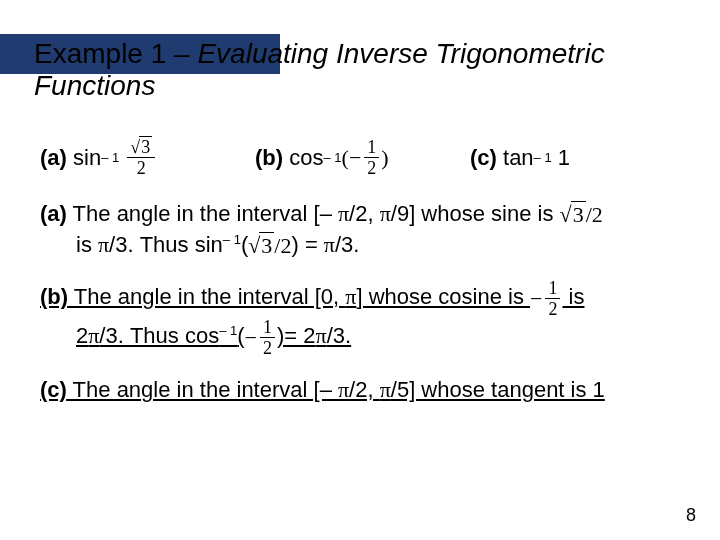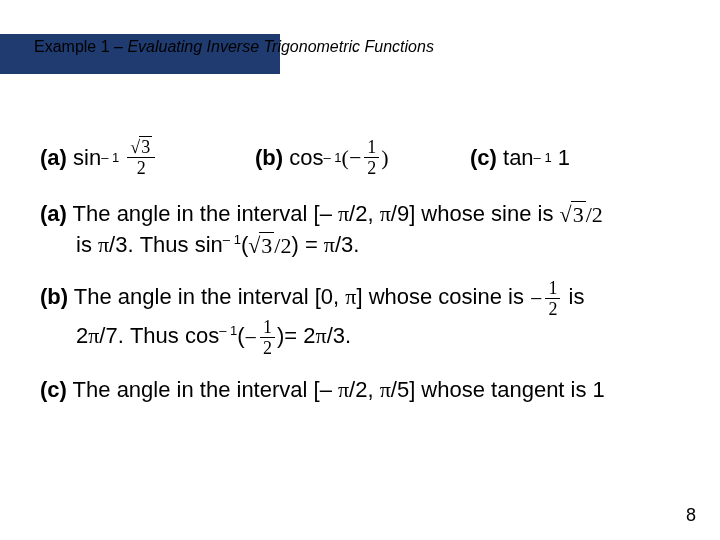--- a/index.html
+++ b/index.html
@@ -23,21 +23,21 @@
     top: 34px;
     left: 0;
     width: 280px;
     height: 40px;
     background: #1f3b70;
   }
   .title-text {
     position: absolute;
     top: 38px;
     left: 34px;
-    font-size: 16px;
+    font-size: 28px;
     letter-spacing: 0px;
   }
   .title-text .ex {
     font-weight: 400;
   }
   .title-text .sub {
     font-style: italic;
     font-weight: 400;
   }
   .body {
@@ -84,21 +84,21 @@
     font-family: 'Times New Roman', serif;
   }
   .sqrt .rad {
     border-top: 1px solid #000;
     padding: 0 2px;
     margin-left: -1px;
   }
   .serif { font-family: 'Times New Roman', serif; }
   .solution-block { margin-top: 22px; }
   .indent { margin-left: 36px; }
-  .para { margin-top: 18px; }
+  .para { margin-top: 18px; text-decoration: underline; }
   .pi { font-family: 'Symbol','Times New Roman',serif; }
   .pagenum {
     position: absolute;
     bottom: 14px;
     right: 24px;
     font-size: 18px;
   }
   .inline-img {
     display:inline-flex;
     align-items:center;
@@ -160,21 +160,21 @@
 
       <div class="para">
         <span class="bold">(b)</span><span> The angle in the interval [0, </span><span class="pi">π</span><span>] whose cosine is </span><span class="inline-img">
             <span class="serif neg">−</span>
             <span class="frac">
               <span class="num">1</span>
               <span class="den">2</span>
             </span>
           </span><span> is</span>
         <div class="indent">
-          <span>2</span><span class="pi">π</span><span>/7. Thus cos</span><sup>– 1</sup><span>(</span><span class="inline-img">
+          <span>2</span><span class="pi">π</span><span>/3. Thus cos</span><sup>– 1</sup><span>(</span><span class="inline-img">
               <span class="serif neg">−</span>
               <span class="frac">
                 <span class="num">1</span>
                 <span class="den">2</span>
               </span>
             </span><span>)= 2</span><span class="pi">π</span><span>/3.</span>
         </div>
       </div>
 
       <div class="para">

